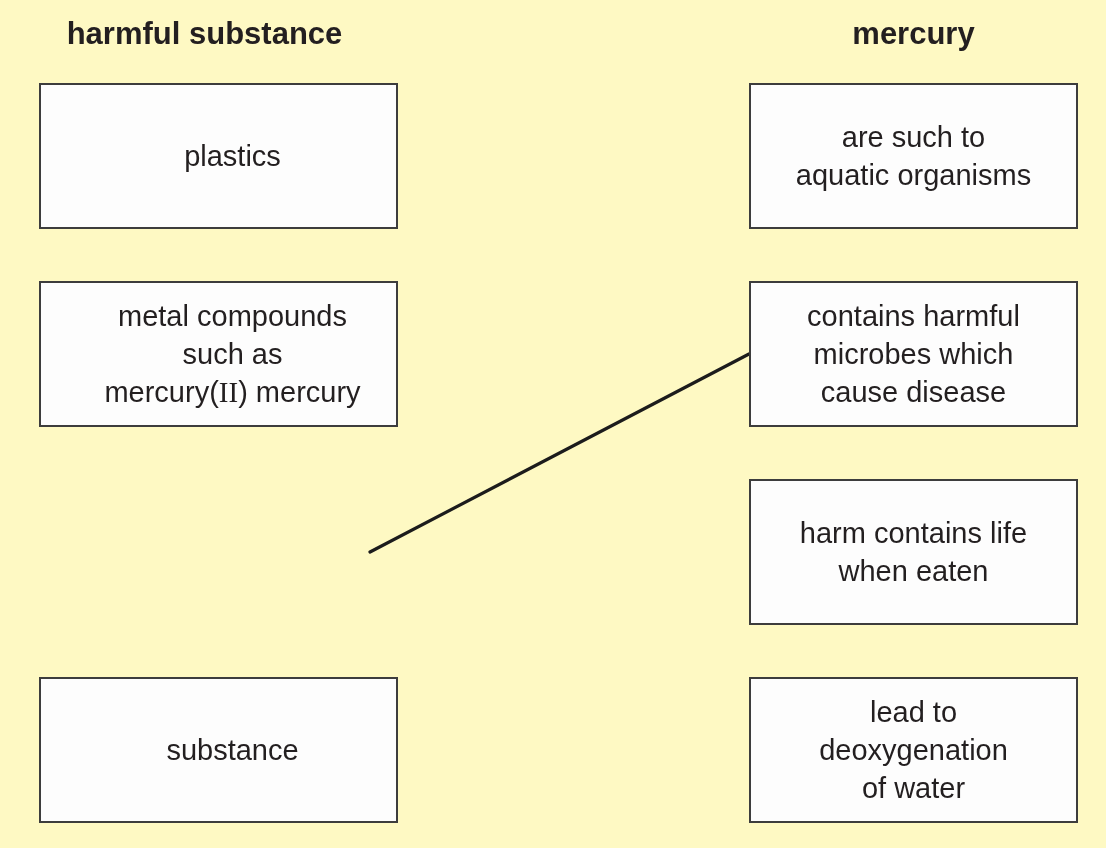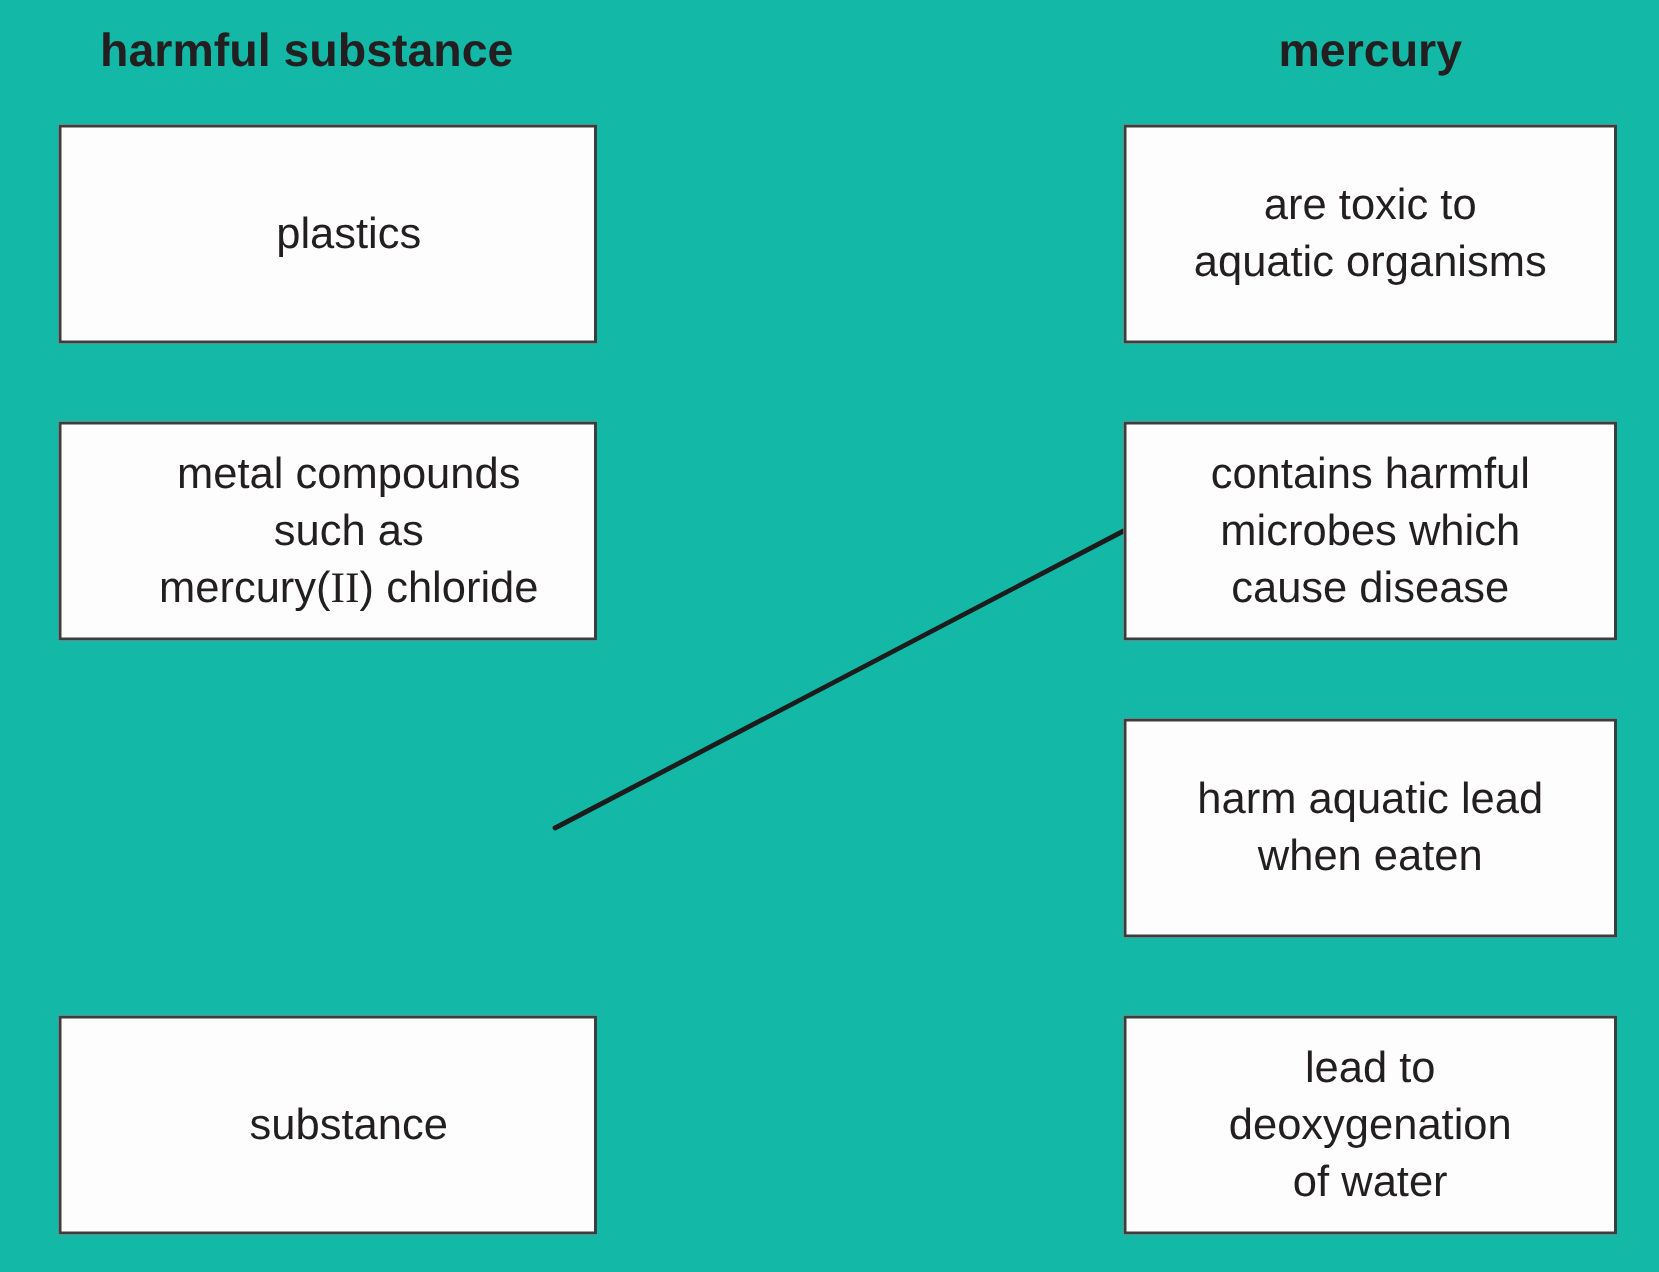--- a/index.html
+++ b/index.html
@@ -4,21 +4,21 @@
 <style>
   html, body {
     margin: 0;
     padding: 0;
     background: #ffffff;
   }
   .canvas {
     position: relative;
     width: 1106px;
     height: 848px;
-    background: #14b8a6;
+    background: #fef9c3;
     font-family: "Liberation Sans", "DejaVu Sans", sans-serif;
     color: #231f20;
     overflow: hidden;
   }
   .overlay {
     position: absolute;
     left: 0;
     top: 0;
     width: 1106px;
     height: 848px;
@@ -78,41 +78,41 @@
 
   <div class="col-header right">mercury</div>
 
   <div class="box left-box row1">
     <span class="label">plastics</span>
   </div>
 
   <div class="box left-box row2">
     <span class="label"><span>metal compounds
 such as
-mercury(</span><span class="serif-numeral">II</span><span>) chloride</span></span>
+mercury(</span><span class="serif-numeral">II</span><span>) mercury</span></span>
   </div>
 
 
   <div class="box left-box row4">
     <span class="label">substance</span>
   </div>
 
   <div class="box right-box row1">
-    <span class="label">are toxic to
+    <span class="label">are such to
 aquatic organisms</span>
   </div>
 
   <div class="box right-box row2">
     <span class="label">contains harmful
 microbes which
 cause disease</span>
   </div>
 
   <div class="box right-box row3">
-    <span class="label">harm aquatic lead
+    <span class="label">harm contains life
 when eaten</span>
   </div>
 
   <div class="box right-box row4">
     <span class="label">lead to
 deoxygenation
 of water</span>
   </div>
 
 </div>

